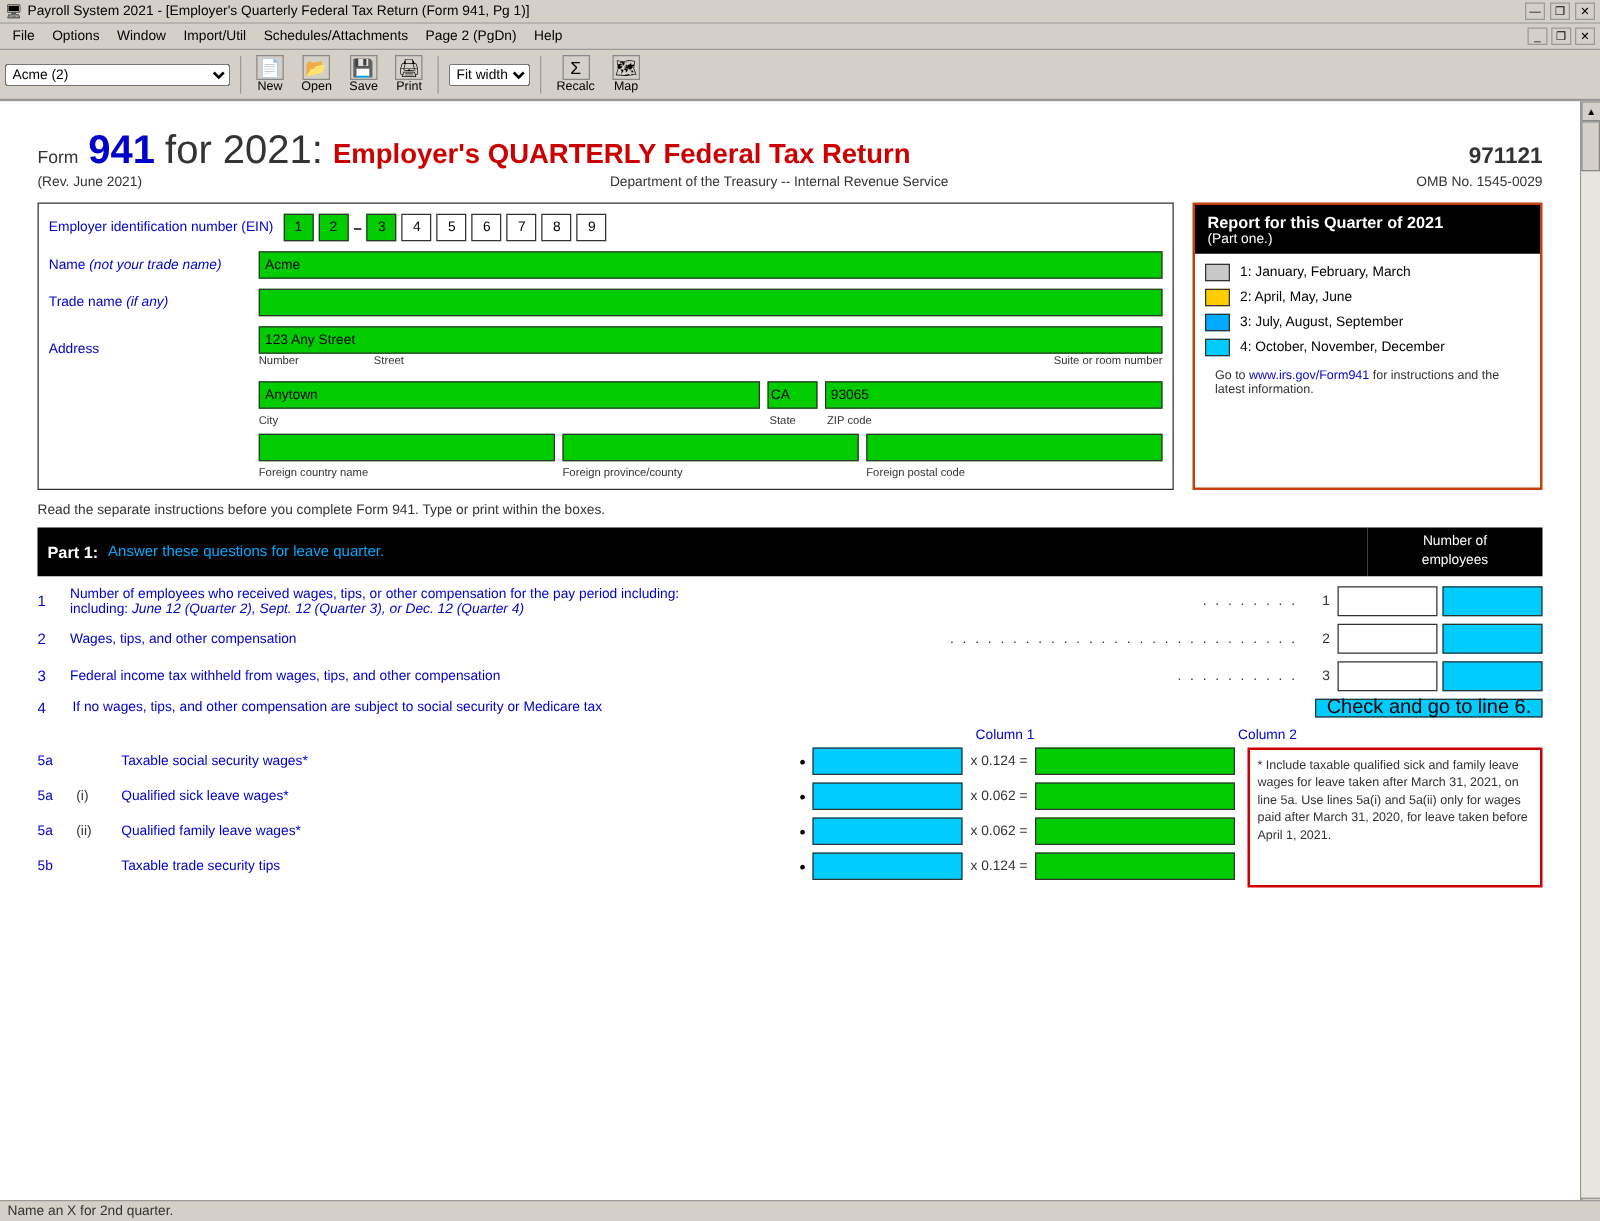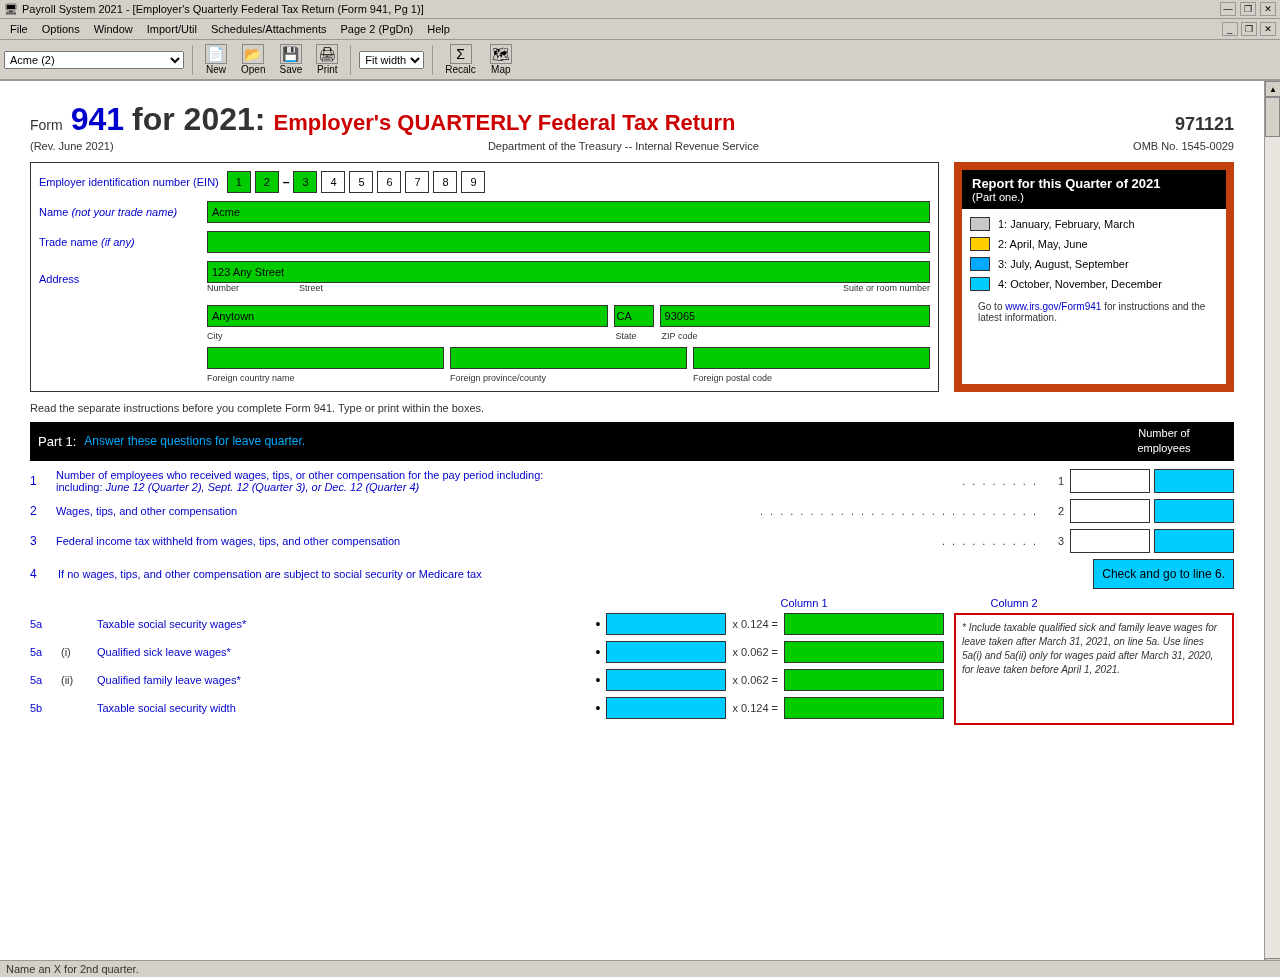--- a/index.html
+++ b/index.html
@@ -92,33 +92,33 @@
     }
     .scrollbar-btn { width: 16px; height: 16px; background: #d4d0c8; border: 1px solid #888; display: flex; align-items: center; justify-content: center; font-size: 8px; cursor: pointer; }
     .scrollbar-track { flex: 1; background: #e8e4de; position: relative; }
     .scrollbar-thumb { position: absolute; top: 0; left: 0; right: 0; height: 40px; background: #d4d0c8; border: 1px solid #888; }
 
     
     .form-header { margin-bottom: 10px; }
     .form-title { display: flex; align-items: baseline; gap: 8px; margin-bottom: 2px; }
     .form-number { font-size: 14px; color: #333; }
     .form-941 { font-size: 32px; font-weight: bold; color: #0000cc; }
-    .form-year { font-size: 32px; font-weight: bold; color: #333; }
+    .form-year { font-size: 32px; font-weight: normal; color: #333; }
     .form-title-text { font-size: 22px; font-weight: bold; color: #cc0000; }
     .form-id { font-size: 18px; font-weight: bold; color: #333; }
     .form-subtitle { font-size: 11px; color: #333; display: flex; justify-content: space-between; }
 
     
     .employer-section {
       display: flex;
       gap: 15px;
       margin-bottom: 10px;
     }
     .employer-fields { flex: 1; border: 1px solid #333; padding: 8px; }
-    .quarter-box { width: 280px; border: 8px solid #c2410c; }
+    .quarter-box { width: 280px; border: 2px solid #c2410c; }
 
     .field-row { display: flex; align-items: center; margin-bottom: 8px; gap: 8px; }
     .field-label { color: #0000cc; font-size: 11px; min-width: 160px; }
     .field-label-italic { font-style: italic; }
     .ein-fields { display: flex; align-items: center; gap: 4px; }
     .ein-cell {
       border: 1px solid #333;
       width: 24px;
       height: 22px;
       display: flex;
@@ -208,44 +208,43 @@
     
     .line4-row {
       display: flex;
       align-items: center;
       gap: 8px;
       margin-bottom: 8px;
     }
     .check-go-btn {
       background: #00ccff;
       border: 1px solid #333;
-      height: 30px;
+      height: 15px;
       padding: 0 8px;
-      font-size: 12px;
+      font-size: 16px;
       cursor: pointer;
       display: flex;
       align-items: center;
     }
     .part5-row { display: flex; align-items: center; gap: 6px; margin-bottom: 6px; }
     .p5-num { color: #0000cc; min-width: 25px; font-size: 11px; }
     .p5-sub { color: #333; font-size: 11px; min-width: 30px; }
     .p5-text { color: #0000cc; font-size: 11px; flex: 1; }
     .p5-dot { font-size: 14px; }
     .p5-col1-input { background: #00ccff; border: 1px solid #333; height: 22px; width: 120px; }
     .p5-col2-input { background: #00cc00; border: 1px solid #333; height: 22px; width: 160px; }
     .mult-text { font-size: 11px; color: #333; }
 
     
     .note-box {
       border: 2px solid #cc0000;
       padding: 6px;
       font-size: 10px;
       color: #333;
-      font-style: italic;
-      width: 280px;
+      width: 236px;
       line-height: 1.4;
     }
 
     
     .part5-with-note { display: flex; gap: 10px; }
     .part5-left { flex: 1; }
 
     
     .status-bar {
       background: #d4d0c8;
@@ -442,21 +441,21 @@
             Go to <a class="quarter-link" href="#">www.irs.gov/Form941</a> for instructions and the latest information.
           </div>
         </div>
       </div>
     </div>
 
     <div class="instructions">Read the separate instructions before you complete Form 941.  Type or print within the boxes.</div>
 
     <div style="display:flex; align-items:stretch; margin-bottom:8px;">
       <div style="background:#000; color:white; padding:4px 8px; display:flex; align-items:center; gap:8px; flex:1;">
-        <span style="font-weight:normal; font-size:13px;">Part 1:</span>
+        <span style="font-weight:bold; font-size:13px;">Part 1:</span>
         <span style="color:#00aaff; font-size:12px;">Answer these questions for leave quarter.</span>
       </div>
       <div style="background:#000; color:white; font-size:11px; text-align:center; padding:4px 8px; width:140px; line-height:1.4; white-space:pre-line;">Number of
 employees</div>
     </div>
 
     <div class="question-row">
       <span class="q-num">1</span>
       <span class="q-text">
         <span>Number of employees who received wages, tips, or other compensation for the pay period including:</span><br>
@@ -535,21 +534,21 @@
           <span class="p5-text">Qualified family leave wages*</span>
           <span class="p5-dot">•</span>
           <div class="p5-col1-input"></div>
           <span class="mult-text">x 0.062 =</span>
           <div class="p5-col2-input"></div>
         </div>
 
         <div class="part5-row">
           <span class="p5-num">5b</span>
           <span class="p5-sub"></span>
-          <span class="p5-text">Taxable social security width</span>
+          <span class="p5-text">Taxable trade security tips</span>
           <span class="p5-dot">•</span>
           <div class="p5-col1-input"></div>
           <span class="mult-text">x 0.124 =</span>
           <div class="p5-col2-input"></div>
         </div>
       </div>
 
       <div class="note-box">* Include taxable qualified sick and family leave wages for leave taken after March 31, 2021, on line 5a. Use lines 5a(i) and 5a(ii) only for wages paid after March 31, 2020, for leave taken before April 1, 2021.</div>
     </div>
 

